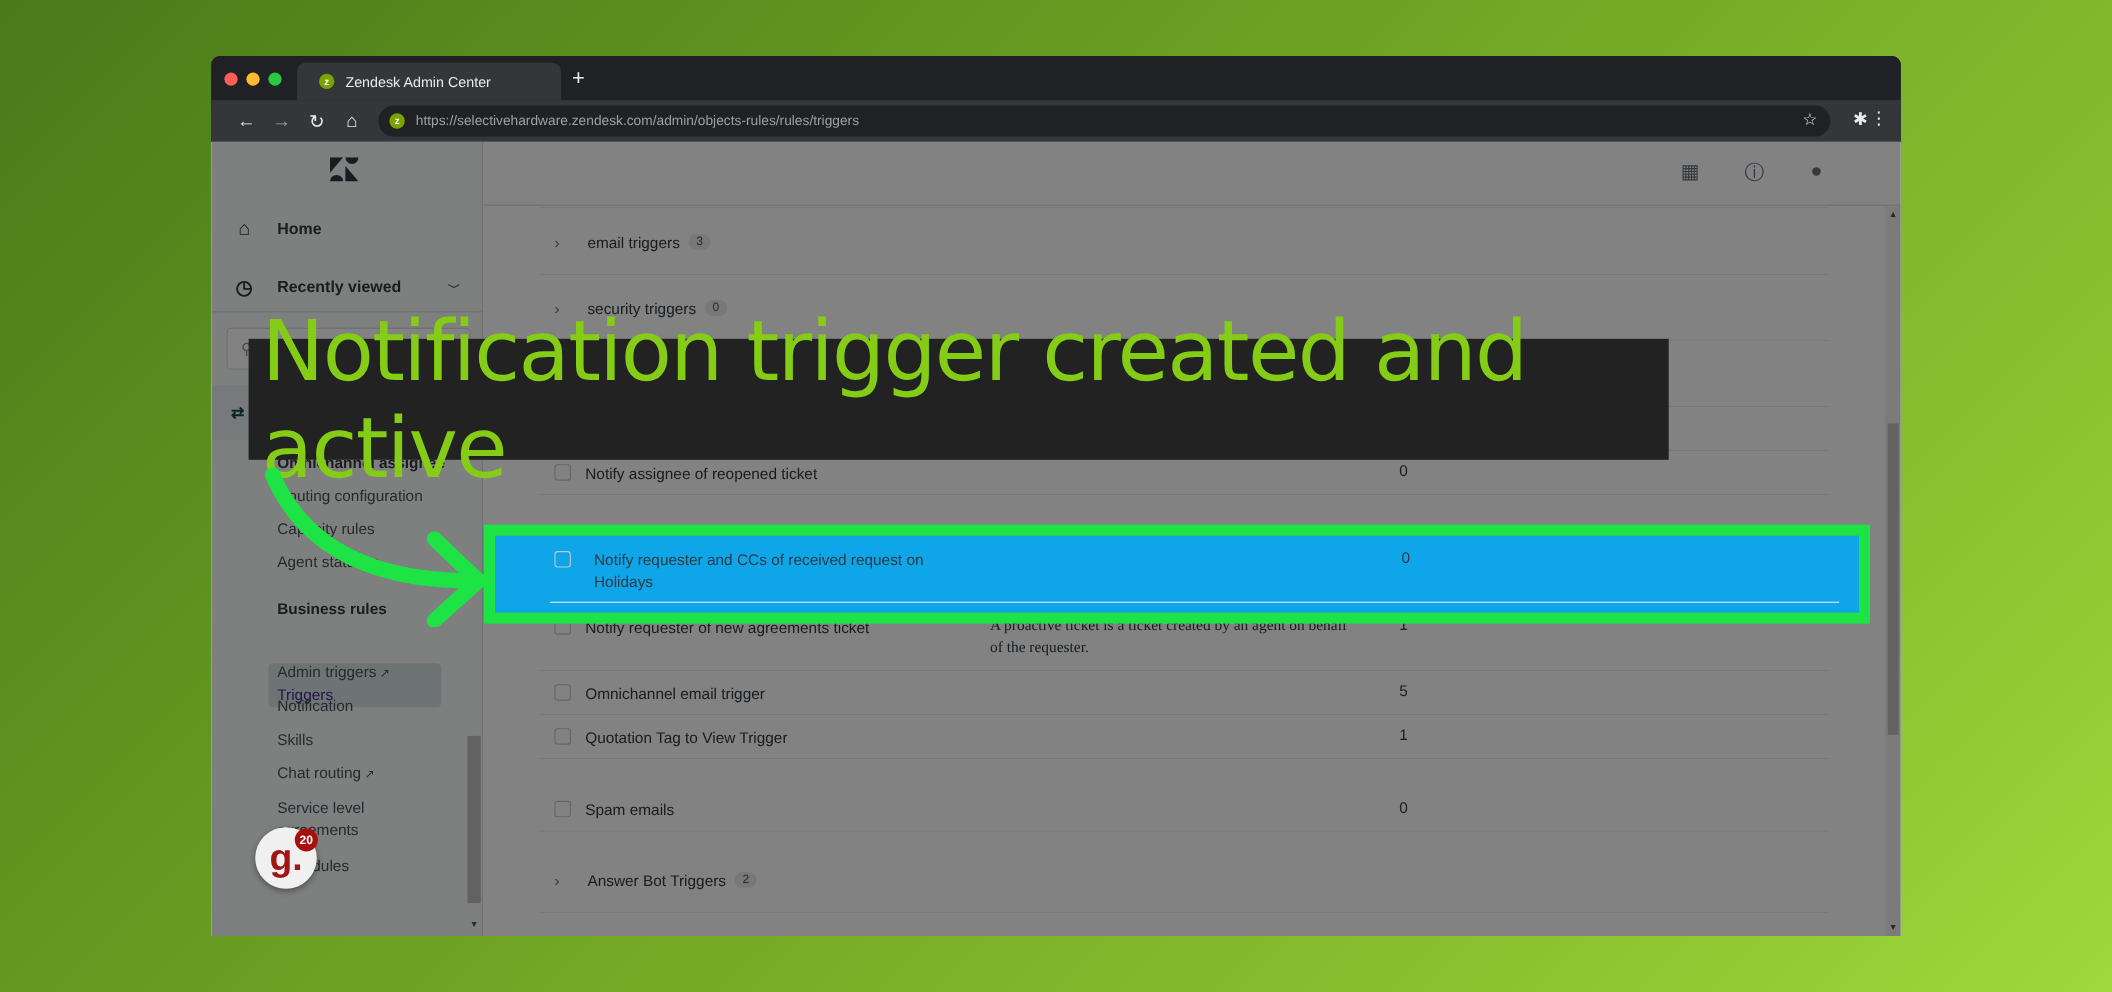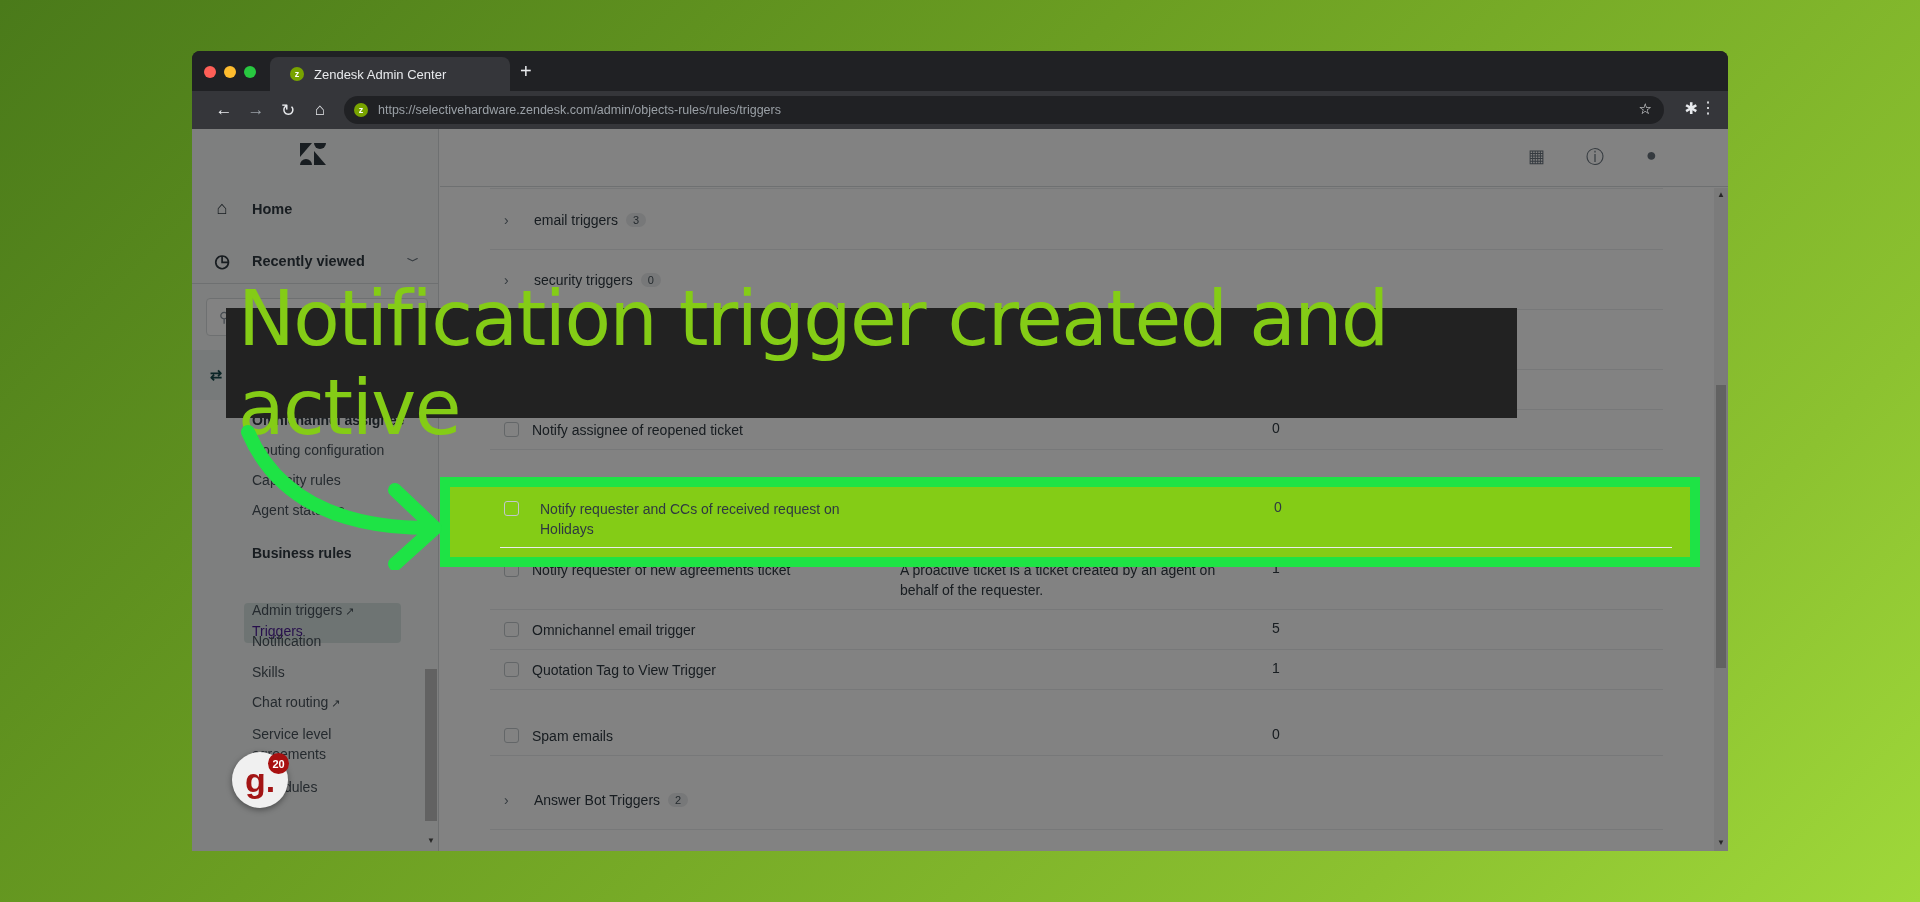--- a/index.html
+++ b/index.html
@@ -62,28 +62,28 @@
   .scrollbar .thumb { position: absolute; left: 2px; top: 197px; width: 10px; height: 283px; background: #c1c1c1; }
   .scrollbar .up, .scrollbar .down { position: absolute; left: 3px; font-size: 8px; color: #505050; }
 
   .row { position: absolute; left: 50px; width: 1173px; border-bottom: 1px solid #e9ebed; }
   .group-row { height: 60px; display: flex; align-items: center; font-size: 14px; color: #2f3941; }
   .group-row .gchev { width: 30px; margin-left: 14px; color: #68737d; font-size: 14px; }
   .badge { background: #e9ebed; border-radius: 9px; padding: 1px 7px; font-size: 11px; margin-left: 8px; color: #49545c; }
   .trow { font-size: 14px; color: #2f3941; }
   .trow .cb { position: absolute; left: 14px; width: 15px; height: 15px; border: 1px solid #c2c8cc; border-radius: 3px; background: #fff; }
   .trow .name { position: absolute; left: 42px; line-height: 20px; }
-  .trow .desc { position: absolute; left: 410px; width: 330px; line-height: 20px; color: #2f3941; }
+  .trow .desc { position: absolute; left: 410px; width: 330px; line-height: 20px; color: #2f3941; font-family: Liberation Serif, serif; }
   .trow .usage { position: absolute; left: 782px; }
   .add { color: #1f73b7; font-size: 14px; }
   .add .plus { font-size: 18px; margin-right: 10px; }
 
   .dim-overlay { position: absolute; left: 0; top: 0; width: 1536px; height: 722px; background: rgba(0,0,0,0.49); }
   .highlight-row {
-    position: absolute; left: 262px; top: 421px; width: 1248px; height: 62px; background: #84cc16;
+    position: absolute; left: 262px; top: 421px; width: 1248px; height: 62px; background: #0ea5e9;
     outline: 10px solid #1ee345; outline-offset: 0;
   }
   .hl-inner { position: absolute; font-size: 14px; color: #2f3941; }
 
   .banner {
     position: absolute; left: 226px; top: 308px; width: 1291px; height: 110px; background: #222222;
     color: #84cc16; font-size: 76px; display: flex; align-items: center; padding-left: 12px;
     font-family: "DejaVu Sans", sans-serif; letter-spacing: -1.5px;
   }
   .arrow-svg { position: absolute; left: 230px; top: 420px; }

